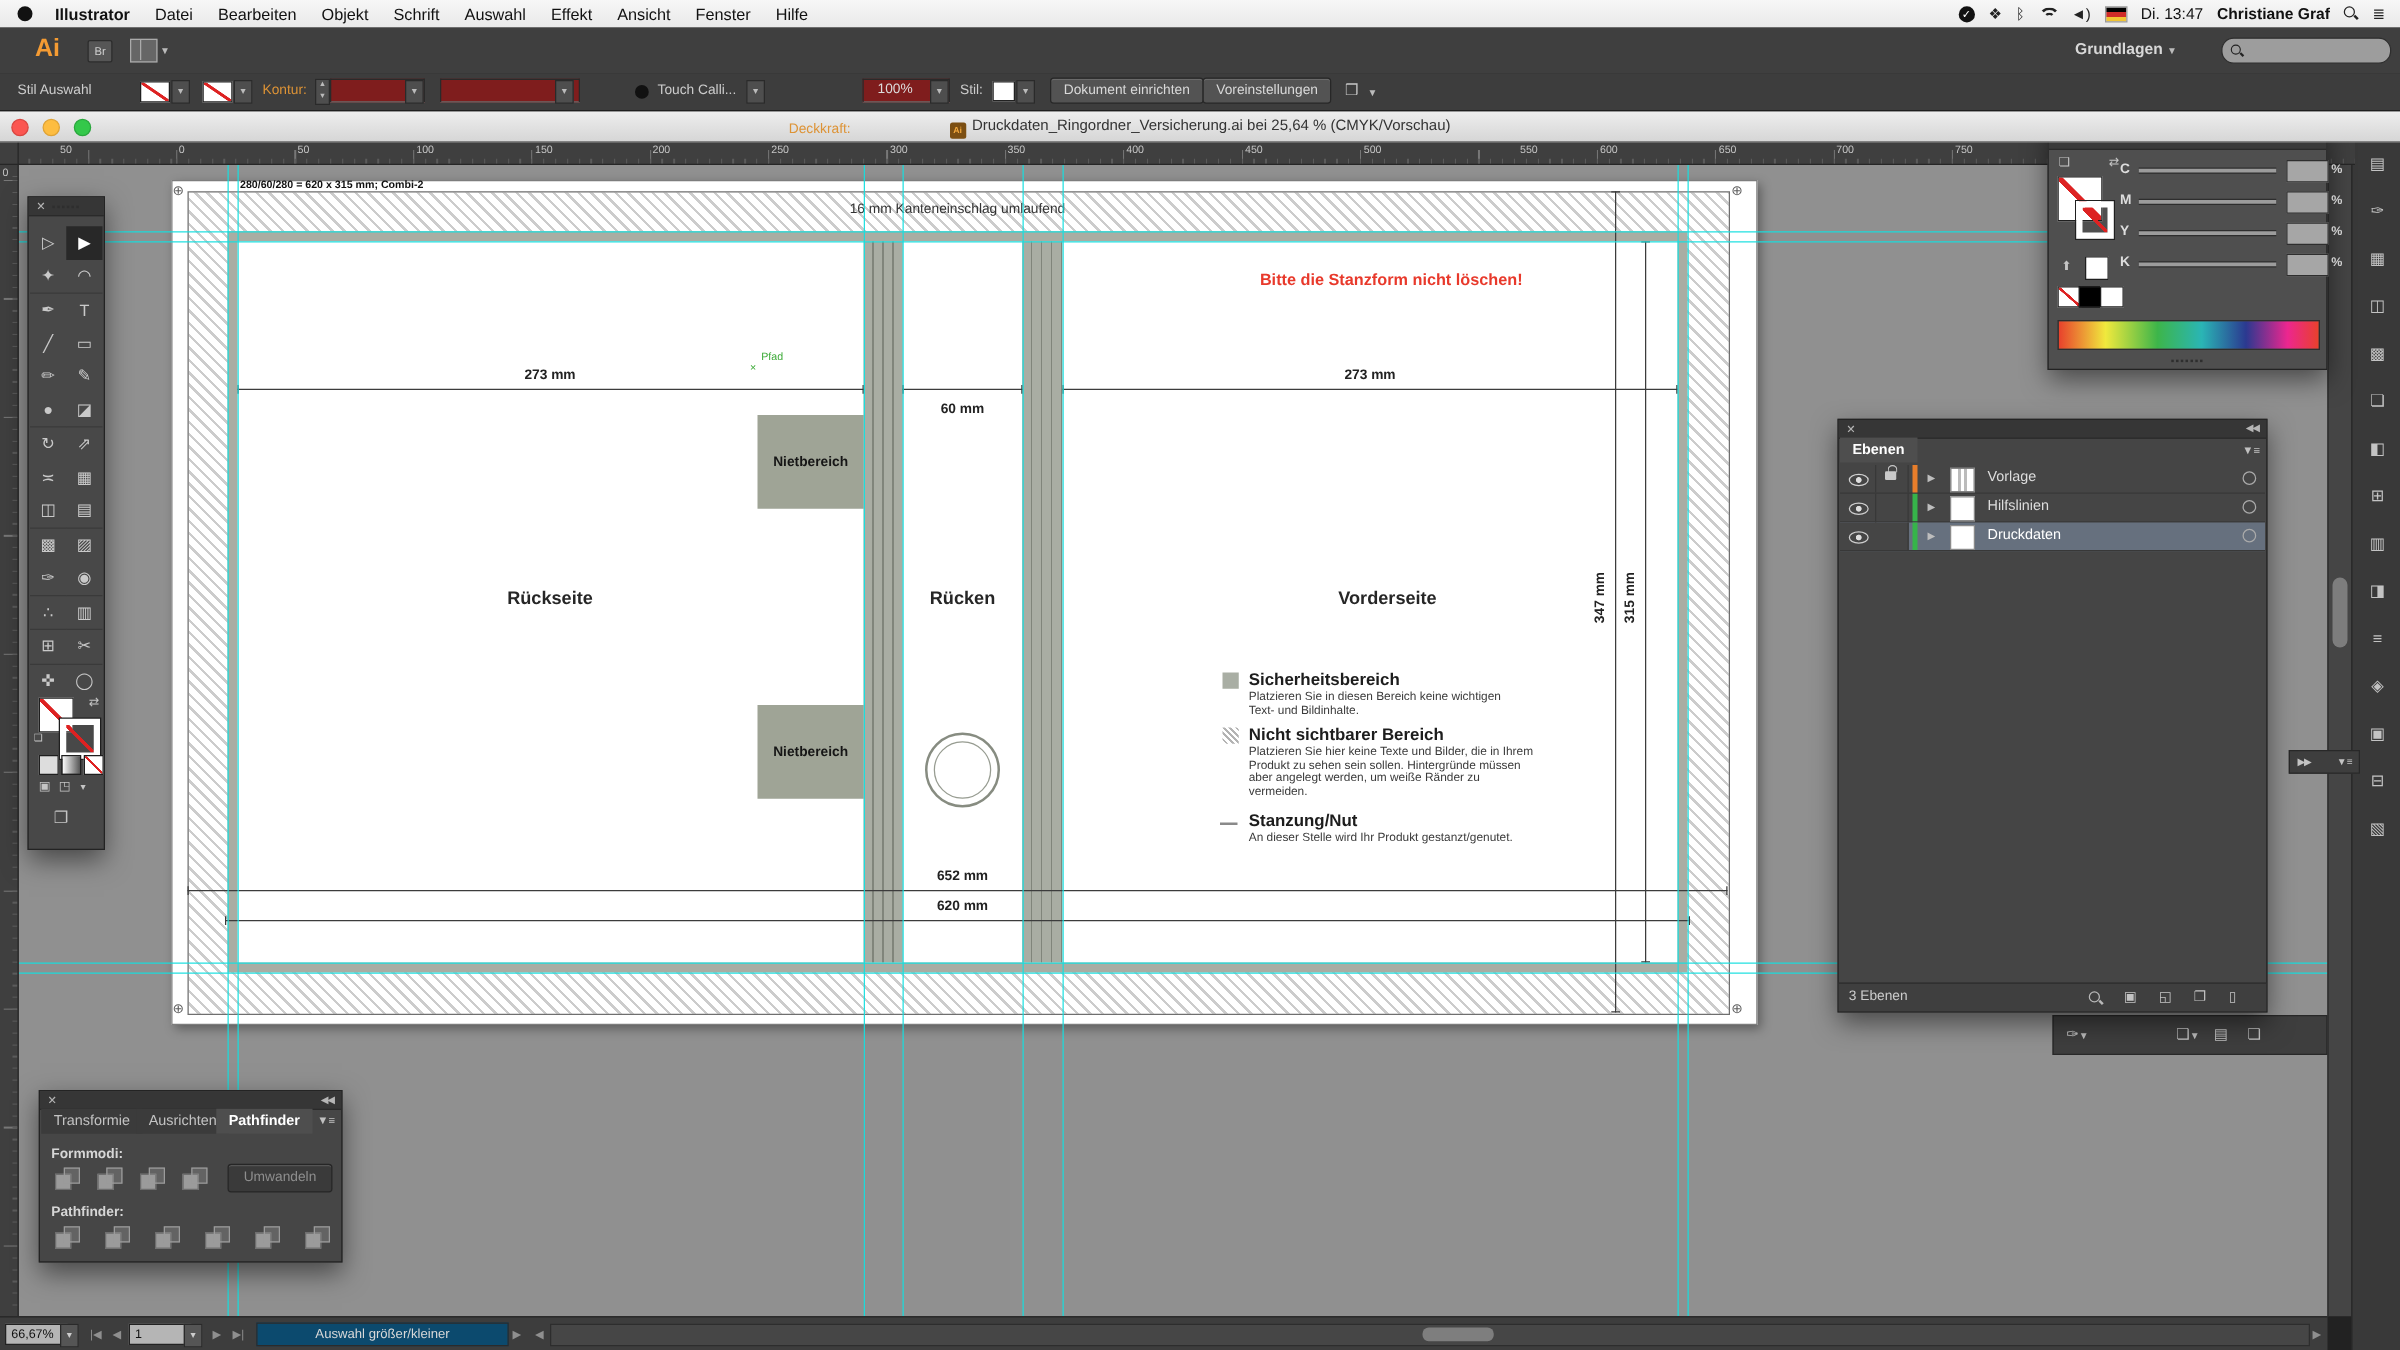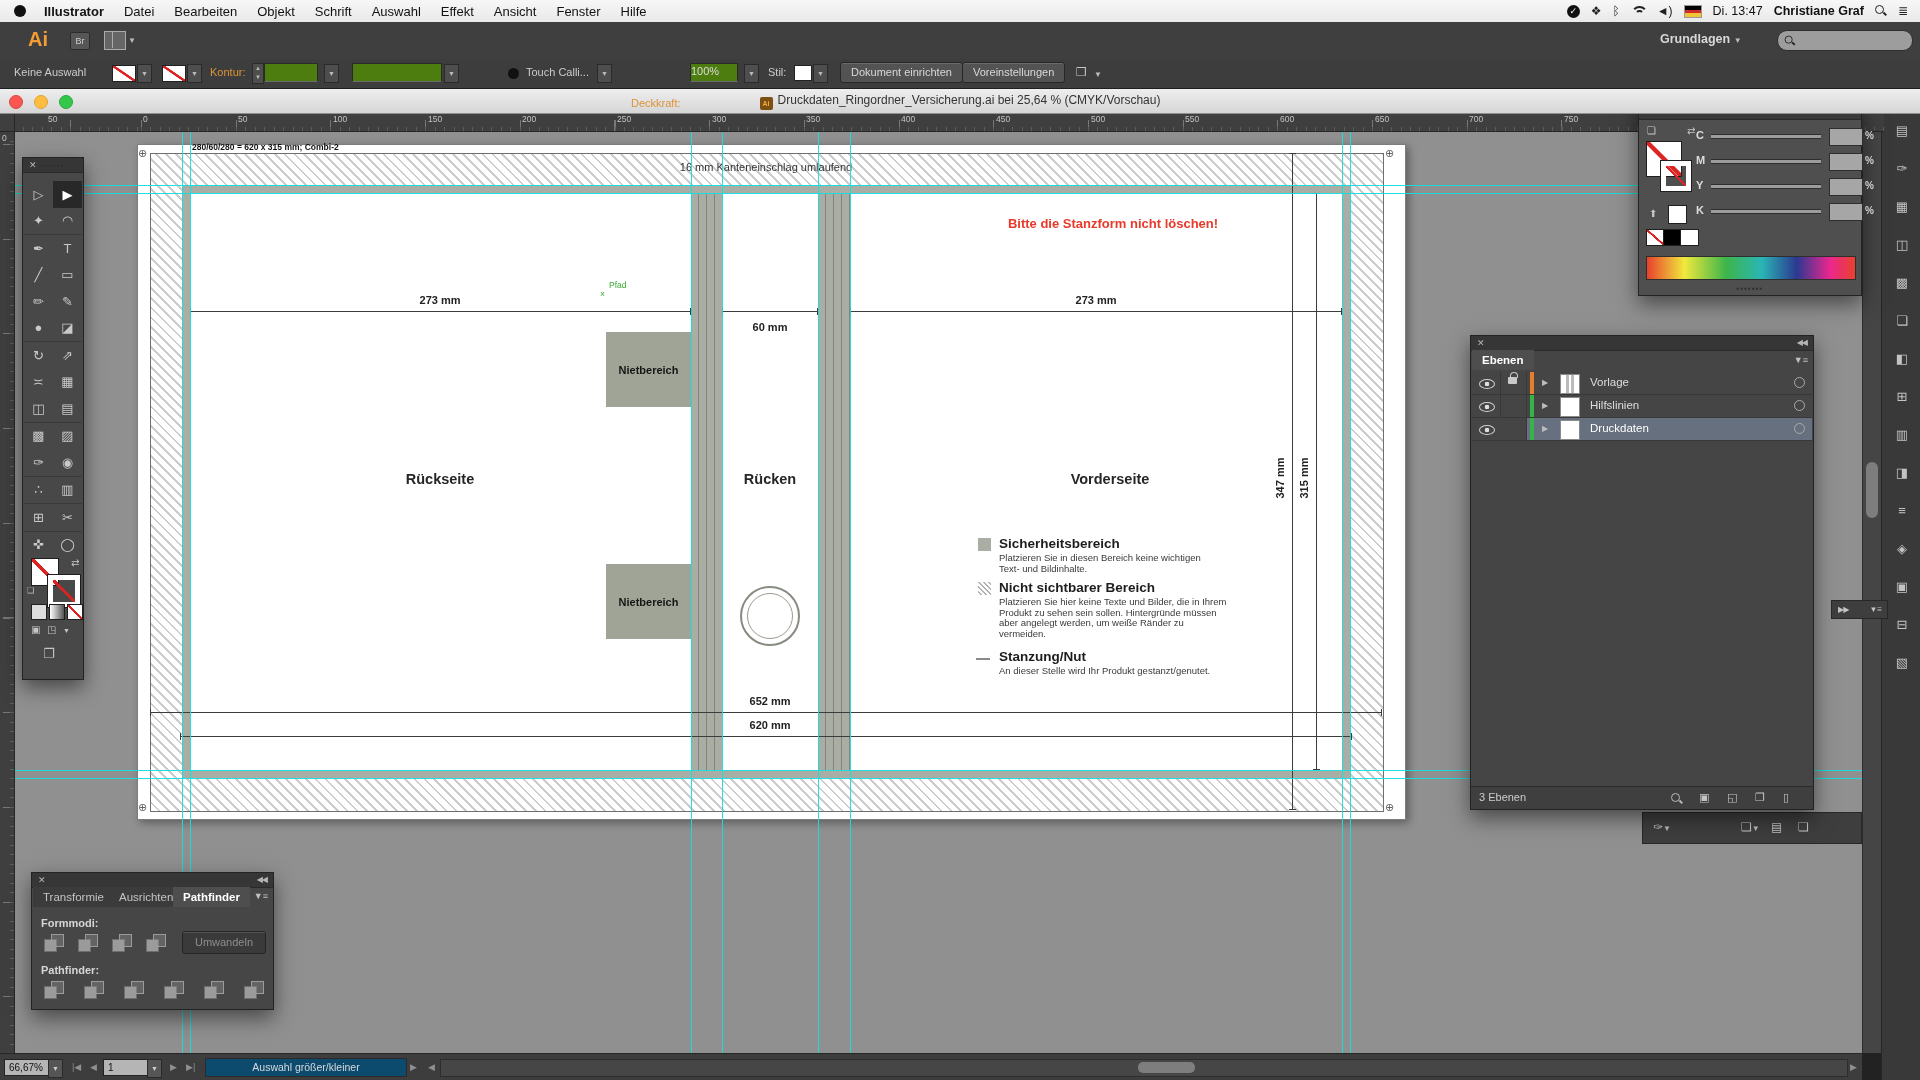--- a/index.html
+++ b/index.html
@@ -41,22 +41,22 @@
   
   #controlbar{left:0;top:59px;width:1920px;height:29px;background:#3d3d3d;border-bottom:1px solid #1f1f1f;z-index:40;
     color:#cccccc;font-size:11px;}
   .cb{position:absolute;top:7px;}
   .cb-label-orange{color:#dd9336;font-weight:normal;}
   .swatch-none{width:22px;height:15px;background:
     linear-gradient(to top right,rgba(0,0,0,0) 44%,#d22 46%,#d22 54%,rgba(0,0,0,0) 56%),#fff;
     border:1px solid #202020;}
   .ddbtn{width:13px;height:17px;background:#4e4e4e;border:1px solid #2a2a2a;color:#bbb;font-size:7px;
     display:inline-flex;align-items:center;justify-content:center;}
-  .field{height:15px;background:#4d7c0f;border:1px solid #2a2a2a;border-bottom-color:#6a6a6a;color:#ddd;
-    font-size:11px;padding:1px 0;display:inline-block;}
+  .field{height:15px;background:#7f1d1d;border:1px solid #2a2a2a;border-bottom-color:#6a6a6a;color:#ddd;
+    font-size:11px;padding:1px 11px;display:inline-block;}
   .cbtn{height:19px;background:#535353;border:1px solid #272727;border-radius:3px;color:#d9d9d9;
     font-size:11px;padding:0 10px;line-height:19px;display:inline-block;box-shadow:inset 0 1px 0 #6a6a6a;}
   
   #titlebar{left:0;top:88px;width:1920px;height:25px;background:linear-gradient(#efefef,#d6d6d6);
     border-bottom:1px solid #8f8f8f;z-index:30;}
   .tl{position:absolute;top:6.5px;width:12px;height:12px;border-radius:50%;}
   #doc-title{position:absolute;left:0;right:0;top:5px;text-align:center;color:#333;font-size:12px;}
   .doc-icon{display:inline-block;width:13px;height:13px;background:#7c4f13;border-radius:2px;color:#f3a93e;
     font-size:7px;line-height:13px;text-align:center;vertical-align:-2px;margin-right:5px;font-weight:bold;}
   
@@ -222,21 +222,21 @@
     <span class="abs dd-caret" style="left:128px;top:14px;">▼</span>
     <span id="workspace" class="abs">
       <span>Grundlagen</span> <span class="dd-caret">▼</span>
     </span>
     <span id="app-search" class="abs">
       <span class="mag" style="transform:scale(.9);"></span>
     </span>
   </div>
 
   <div id="controlbar" class="abs">
-    <span class="cb" style="left:14px;">Keine Auswahl</span>
+    <span class="cb" style="left:14px;">Stil Auswahl</span>
     <span class="cb swatch-none" style="left:112px;top:6px;"></span>
     <span class="cb ddbtn" style="left:137px;top:5px;">▼</span>
     <span class="cb swatch-none" style="left:162px;top:6px;"></span>
     <span class="cb ddbtn" style="left:187px;top:5px;">▼</span>
     <span class="cb cb-label-orange" style="left:210px;">Kontur:</span>
     <span class="cb" style="left:252px;top:4px;width:10px;height:19px;background:#4e4e4e;border:1px solid #2a2a2a;color:#bbb;font-size:6px;text-align:center;line-height:9px;">▲<br>▼</span>
     <span class="cb field" style="left:264px;top:4px;width:52px;"></span>
     <span class="cb ddbtn" style="left:324px;top:5px;">▼</span>
     <span class="cb field" style="left:352px;top:4px;width:88px;"></span>
     <span class="cb ddbtn" style="left:444px;top:5px;">▼</span>
@@ -271,21 +271,21 @@
       <span class="ruler-num" style="left: 224px;">50</span>
       <span class="ruler-num" style="left: 319px;">100</span>
       <span class="ruler-num" style="left: 414px;">150</span>
       <span class="ruler-num" style="left: 508px;">200</span>
       <span class="ruler-num" style="left: 603px;">250</span>
       <span class="ruler-num" style="left: 698px;">300</span>
       <span class="ruler-num" style="left: 792px;">350</span>
       <span class="ruler-num" style="left: 887px;">400</span>
       <span class="ruler-num" style="left: 982px;">450</span>
       <span class="ruler-num" style="left: 1077px;">500</span>
-      <span class="ruler-num" style="left: 1171px; text-align: center;">550</span>
+      <span class="ruler-num" style="left: 1202px; text-align: center;">550</span>
       <span class="ruler-num" style="left: 1266px;">600</span>
       <span class="ruler-num" style="left: 1361px;">650</span>
       <span class="ruler-num" style="left: 1455px;">700</span>
       <span class="ruler-num" style="left: 1550px;">750</span>
     </div>
   <div id="ruler-v" class="abs">
     <span class="ruler-num">0</span>
   </div>
 
   <div id="canvas" class="abs">

